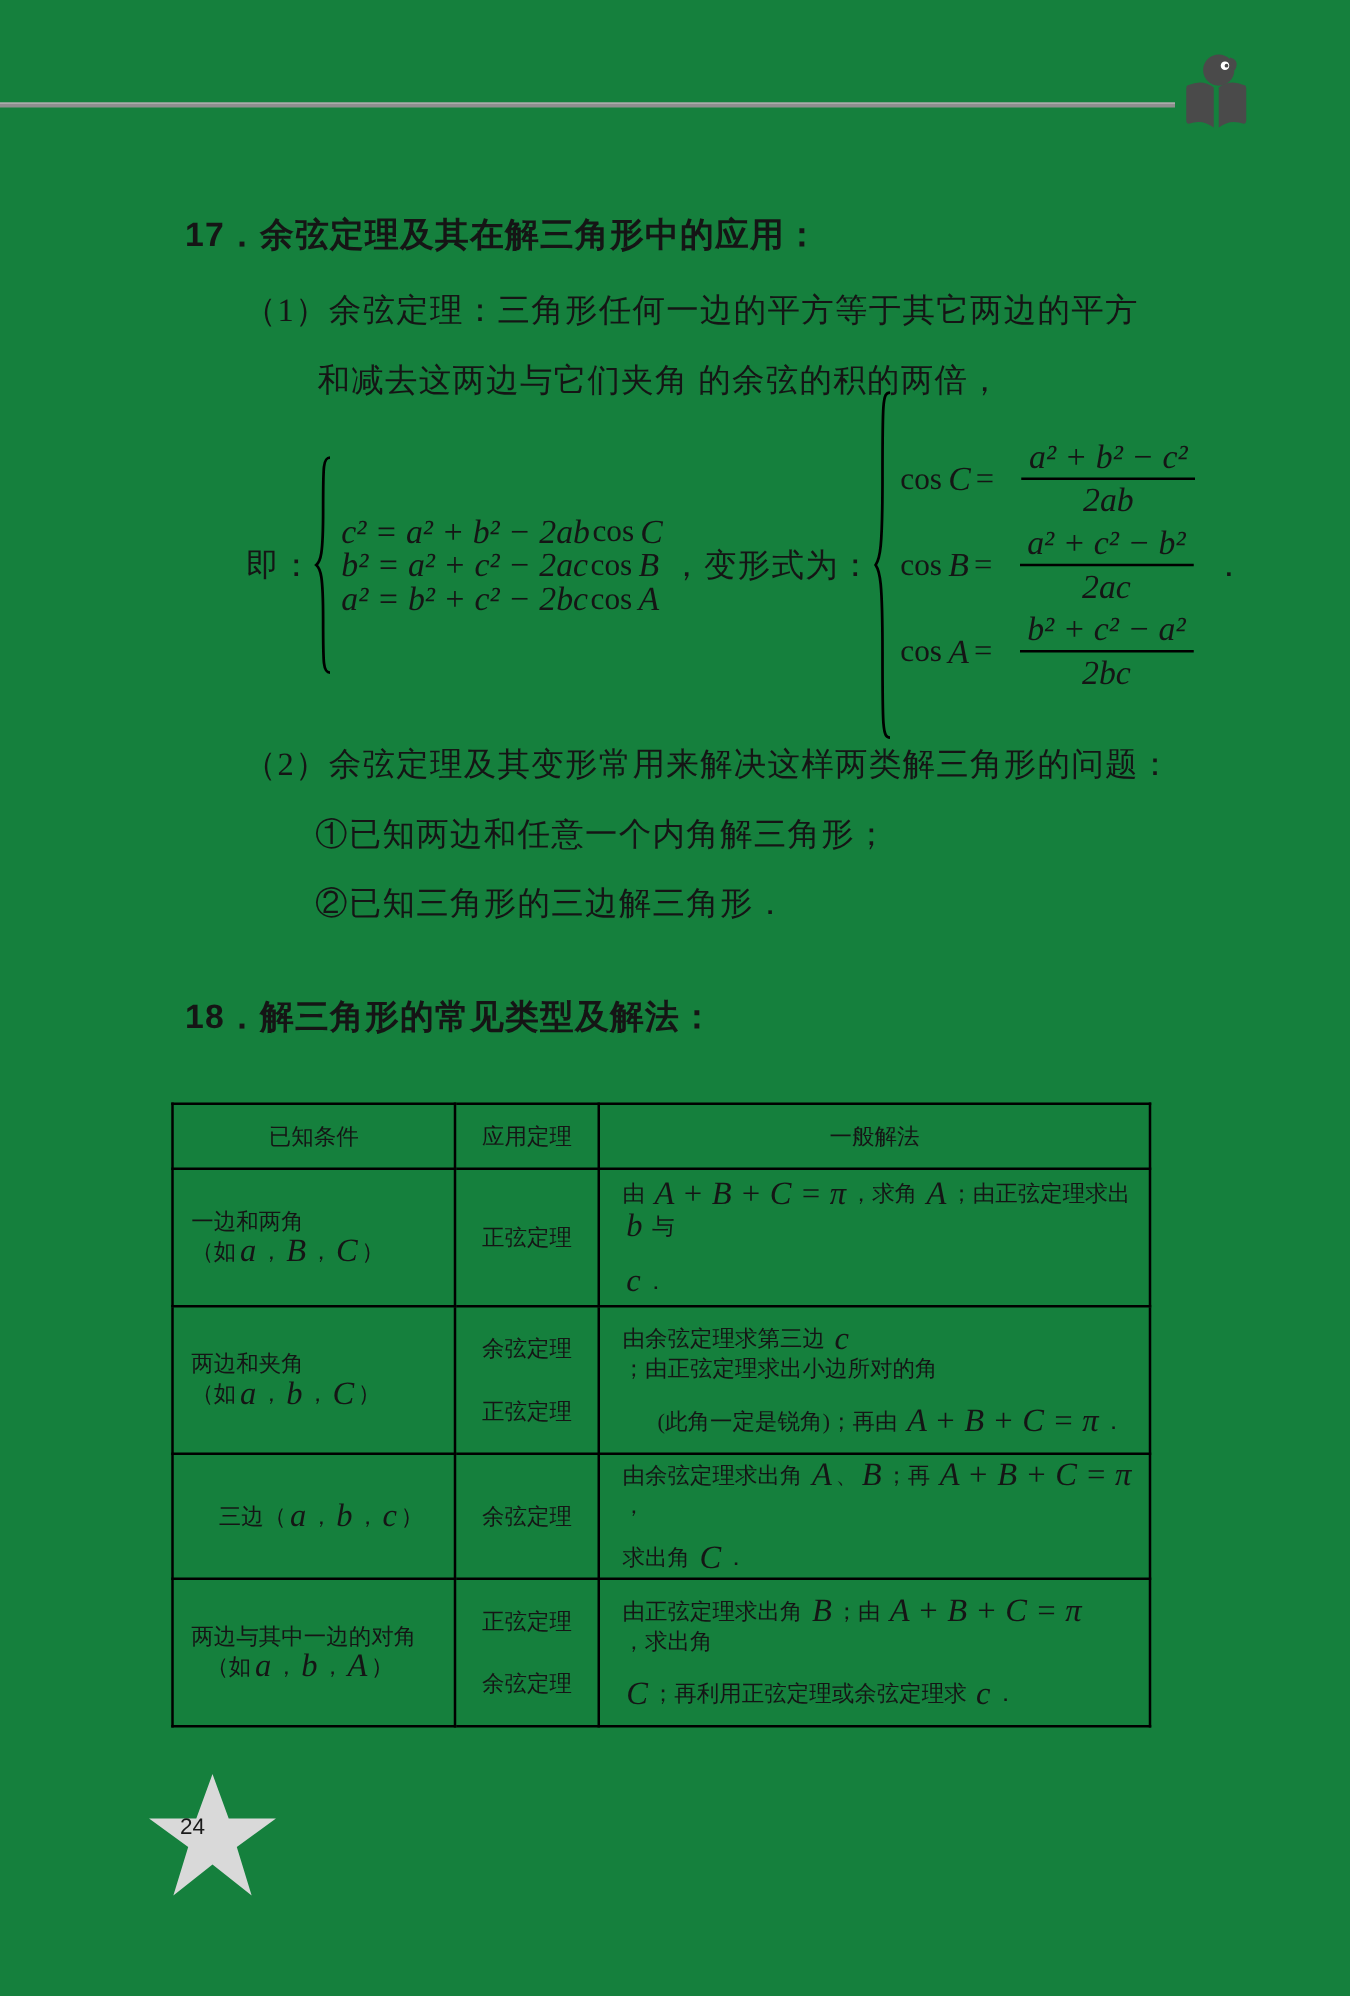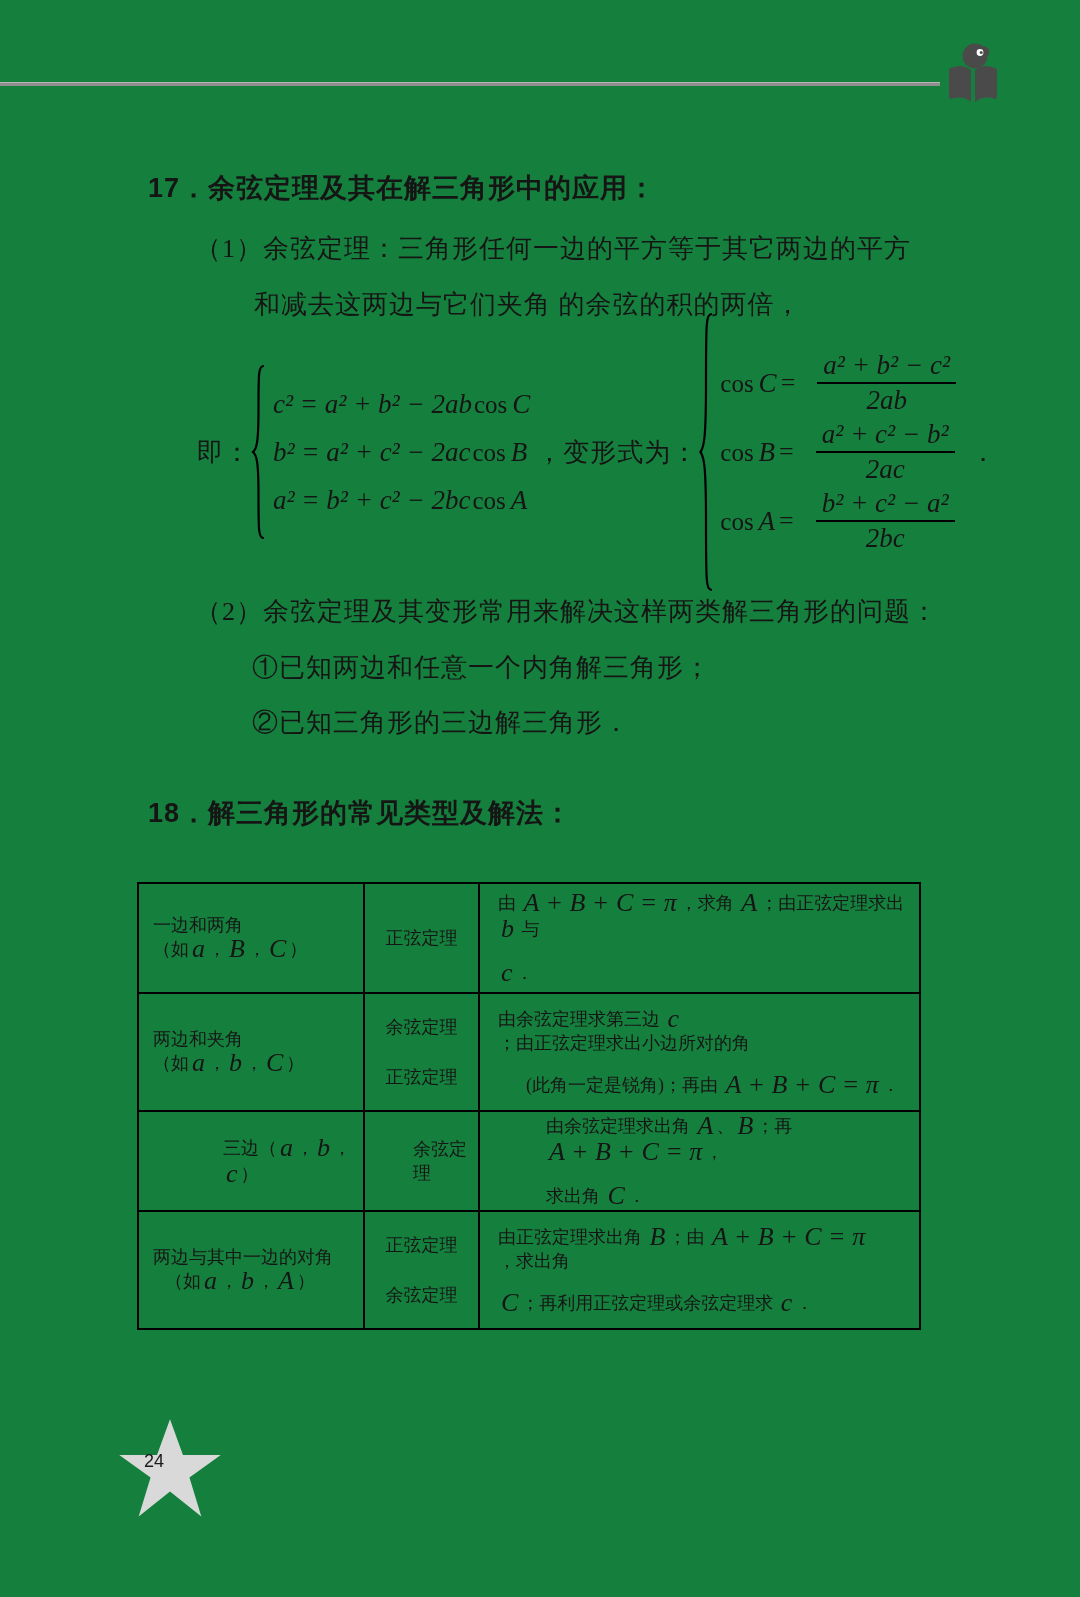--- a/index.html
+++ b/index.html
@@ -15,21 +15,21 @@
   .s17-title { position:absolute; left:148px; top:170px; }
   .body-line { font-size:26px; letter-spacing:1px; }
   .p1-l1 { position:absolute; left:195px; top:231px; }
   .p1-l2 { position:absolute; left:254px; top:287px; }
 
   .formula-row { position:absolute; left:197px; top:328px; width:760px; height:248px;
                  display:flex; align-items:center; }
   .f-zh { font-size:26px; letter-spacing:1px; white-space:nowrap; }
   .brace-svg { flex:0 0 auto; }
   .eq-col { display:flex; flex-direction:column; justify-content:center; margin:0 6px; }
-  .eq-col-left { gap:21px; }
+  .eq-col-left { }
   .eq-col-right { gap:7px; margin-left:2px; }
   .feq { display:flex; align-items:center; white-space:nowrap; }
   .mi { font-family:"Liberation Serif","DejaVu Serif",serif; font-style:italic; line-height:1; }
   .feq .mi { font-size:27px; }
   .fn { font-family:"Liberation Serif","DejaVu Serif",serif; font-style:normal;
         font-size:25px; line-height:1; margin:0 5px 0 2px; }
   .frac { display:inline-flex; flex-direction:column; align-items:center; margin-left:20px; }
   .frac .num { padding:0 6px 3px; border-bottom:2px solid #000; }
   .frac .den { padding-top:3px; }
   .eqsign { margin:0 2px 0 4px; font-style:normal; font-size:26px; }
@@ -40,28 +40,28 @@
   .p2i2 { position:absolute; left:252px; top:705px; }
   .s18-title { position:absolute; left:148px; top:795px; }
 
   table.solve { position:absolute; left:137px; top:882px; border-collapse:collapse;
                 table-layout:fixed; }
   table.solve td, table.solve th { border:2px solid #000; vertical-align:middle; }
   col.c1 { width:226px; } col.c2 { width:115px; } col.c3 { width:441px; }
   th.hcell { font-weight:400; font-size:18px; text-align:center; height:52px; }
   .cell { display:flex; flex-direction:column; justify-content:center; height:100%; }
   .cond-cell { padding-left:14px; }
-  .theo-cell { align-items:center; text-align:left; gap:26px; }
+  .theo-cell { align-items:center; text-align:right; gap:26px; }
   .sol-cell  { padding-left:18px; padding-right:6px; gap:18px; }
   .tline { font-size:18px; line-height:1.25; display:flex; align-items:center;
            flex-wrap:wrap; white-space:pre-wrap; }
   .tline .mi { font-size:26px; padding:0 3px; }
   .tline .zh { font-size:18px; }
   .theo-line { font-size:18px; }
-  td.r1 { height:110px; } td.r2 { height:118px; } td.r3 { height:100px;padding-left:48px; } td.r4 { height:118px; }
+  td.r1 { height:110px; } td.r2 { height:118px; } td.r3 { height:100px; } td.r4 { height:118px; }
 
   .star-wrap { position:absolute; left:116px; top:1416px; width:108px; height:108px; }
   .page-num { position:absolute; left:144px; top:1451px; font-size:18px;
               font-family:"Liberation Sans","DejaVu Sans",sans-serif; color:#1a1a1a; }
 </style>
 </head>
 <body>
 
 <div class="page">
 
@@ -150,20 +150,25 @@
 
   <div class="s18-title h-bold">18．解三角形的常见类型及解法：</div>
 
   <table class="solve">
     <colgroup>
         <col class="c1">
         <col class="c2">
         <col class="c3">
       </colgroup>
     <tbody>
+        <tr>
+      <th class="hcell">已知条件</th>
+      <th class="hcell">应用定理</th>
+      <th class="hcell">一般解法</th>
+    </tr>
     <tr>
       <td class="r1">
             <div class="cell cond-cell">
         <div class="tline"><span class="zh">一边和两角</span></div>
         <div class="tline"><span class="zh">（如</span><span class="mi">a</span><span class="zh">，</span><span class="mi">B</span><span class="zh">，</span><span class="mi">C</span><span class="zh">）</span></div>
       </div>
           </td>
       <td class="r1">
             <div class="cell theo-cell">
         <div class="theo-line">正弦定理</div>

